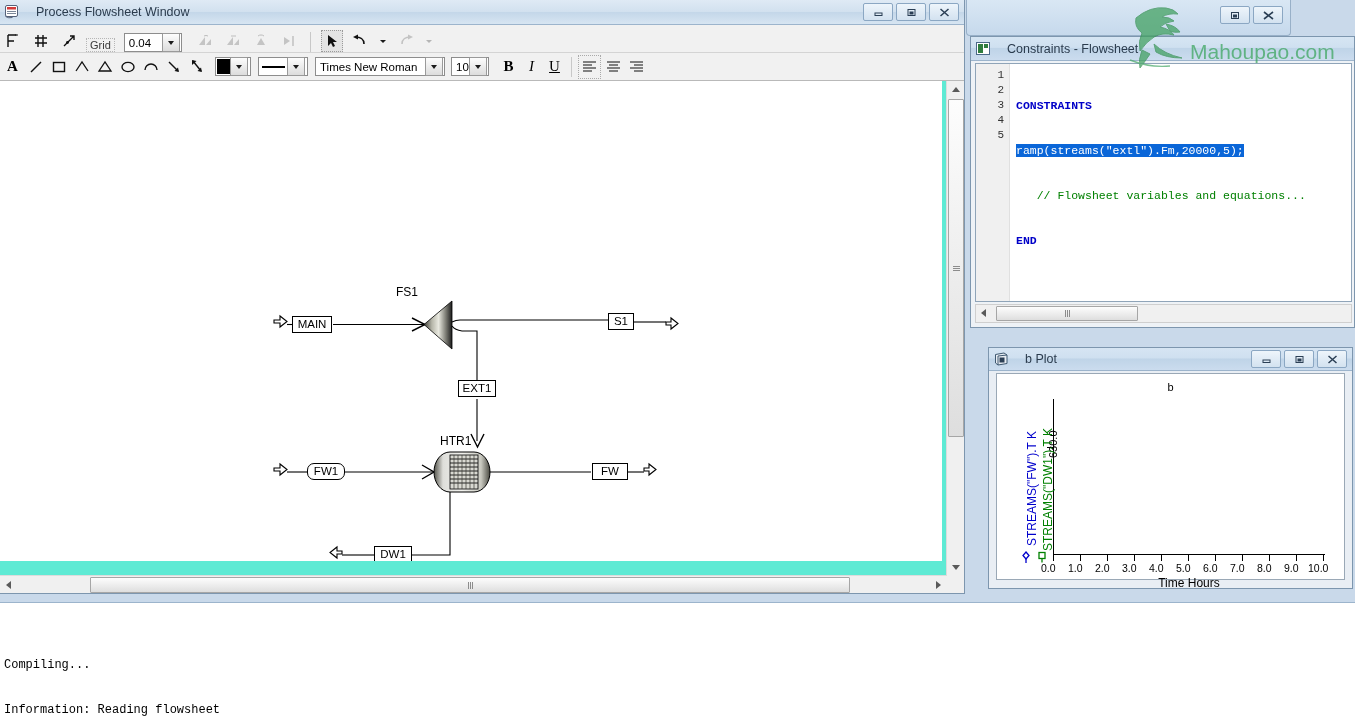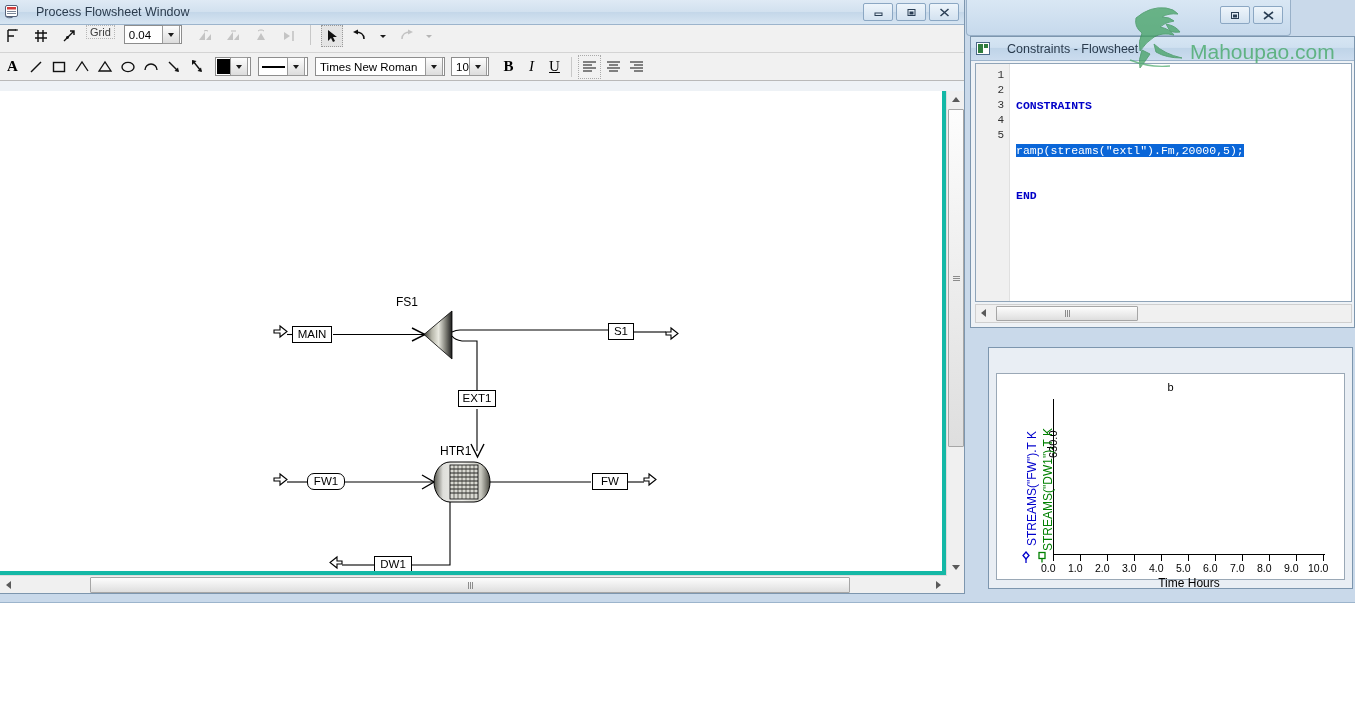--- a/index.html
+++ b/index.html
@@ -29,21 +29,21 @@
     font-size:10px;color:#33485e;line-height:1;
   }
   .wbtn svg{display:block;}
 
   
   #flowsheet-window{left:0;top:0;width:965px;height:594px;background:#eef2f6;
     border:1px solid #7d96ae;border-top:none;border-left:none;}
   #flowsheet-window .titlebar{background:linear-gradient(to bottom,#dfeaf5 0%,#d2e1ef 48%,#c4d7e9 52%,#d7e5f2 100%);}
   .toolbar{
     height:28px;background:#f1f1f1;border-bottom:1px solid #d4d4d4;
-    display:flex;align-items:flex-start;padding-left:2px;gap:6px;
+    display:flex;align-items:flex-end;padding-left:2px;gap:6px;
     box-sizing:border-box;
   }
   .tbtn{width:22px;height:22px;display:flex;align-items:center;justify-content:center;
         border:1px solid transparent;box-sizing:border-box;}
   .tbtn.sel{border:1px dotted #9a9a9a;background:#e4e4e4;}
   .tsep{width:1px;height:20px;background:#c8c8c8;margin:0 4px;}
   .gridlbl{font-size:11px;color:#3a3a3a;padding:0 3px;border:1px dotted #b6b6b6;}
   .combo{
     height:19px;border:1px solid #8d8d8d;background:#fff;display:flex;align-items:center;
     font-size:11.5px;box-sizing:border-box;
@@ -53,21 +53,21 @@
     width:16px;height:17px;margin:0 1px 0 0;
     background:linear-gradient(to bottom,#fdfdfd,#dcdcdc);
     border:1px solid #9a9a9a;border-radius:1px;
     display:flex;align-items:center;justify-content:center;
   }
   .caret{width:0;height:0;border-left:3.5px solid transparent;border-right:3.5px solid transparent;border-top:4px solid #1b1b1b;}
   .caret.sm{border-left-width:3px;border-right-width:3px;border-top-width:3.5px;}
   .fmt-row{height:28px;background:#f1f1f1;border-bottom:1px solid #b9b9b9;
            display:flex;align-items:center;padding-left:2px;gap:2px;box-sizing:border-box;}
   .fbtn{width:21px;height:22px;display:flex;align-items:center;justify-content:center;font-size:15px;color:#000;}
-  .canvas-area{position:absolute;left:0;top:81px;right:0;bottom:0;background:#14b8a6;margin-top:10px;}
+  .canvas-area{position:absolute;left:0;top:81px;right:0;bottom:0;background:#5eead4;}
   #flowsheet-canvas{position:absolute;left:0;top:0;width:942px;height:480px;background:#fff;overflow:hidden;}
   .lbl{
     position:absolute;font-family:"Liberation Sans",sans-serif;font-size:12px;
     color:#000;white-space:nowrap;
   }
   .blockbox{
     position:absolute;border:1px solid #000;background:#fff;
     font-size:11.5px;text-align:center;line-height:15px;height:17px;box-sizing:border-box;
   }
 
@@ -469,36 +469,65 @@
     <div class="gutter">
       <div>1</div>
       <div>2</div>
       <div>3</div>
       <div>4</div>
       <div>5</div>
     </div>
     <div class="code">
       <div class="kw">CONSTRAINTS</div>
       <div><span class="hl">ramp(streams("extl").Fm,20000,5);</span></div>
+      <div class="cm">   // Flowsheet variables and equations...</div>
       <div class="kw">END</div>
       <div></div>
     </div>
   </div>
 
   <div class="sb-h" style="left:4px;right:2px;bottom:4px;height:17px;border:1px solid #cfcfcf;">
     <div class="sb-arrow" style="left:0;top:0;width:15px;height:15px;">
         <i class="tri l"></i>
       </div>
     <div class="sb-thumb" style="left:20px;top:1px;width:140px;height:13px;">
         <i class="grip-h"></i>
       </div>
   </div>
 </div>
 
 <div class="win" id="plot-window">
+  <div class="titlebar">
+    <span class="sysicon">
+      <svg width="15" height="14" viewBox="0 0 15 14">
+          <path d="M1.5 2.5 L10 1 L13 3 L13 11.5 L4 13 L1.5 11 Z" fill="#e8edf3" stroke="#3e5870"></path>
+          <path d="M4 13 L4 4 L13 3" fill="none" stroke="#3e5870"></path>
+          <rect x="5.5" y="5.5" width="5" height="5" fill="#2b3f55"></rect>
+        </svg>
+    </span>
+    <span class="t-text">b Plot</span>
+    <div class="wbtns">
+      <div class="wbtn">
+        <svg width="11" height="9" viewBox="0 0 11 9">
+            <rect x="2" y="5" width="7" height="2.5" fill="none" stroke="#2b3f55"></rect>
+          </svg>
+      </div>
+      <div class="wbtn">
+        <svg width="11" height="9" viewBox="0 0 11 9">
+            <rect x="2" y="1.5" width="7" height="6" fill="none" stroke="#2b3f55"></rect>
+            <rect x="3.5" y="3.5" width="4" height="3" fill="#2b3f55"></rect>
+          </svg>
+      </div>
+      <div class="wbtn">
+        <svg width="11" height="9" viewBox="0 0 11 9">
+            <path d="M1.5 1 L9.5 8 M9.5 1 L1.5 8" stroke="#2b3f55" stroke-width="1.5" fill="none"></path>
+          </svg>
+      </div>
+    </div>
+  </div>
 
   <div class="plot-canvas">
 
     <div class="plot-txt" style="left:0;right:0;top:7px;text-align:center;font-size:11px;">b</div>
 
     <div class="axis-line" style="left:56px;top:25px;width:1.4px;height:155px;"></div>
     <div class="axis-line" style="left:56px;top:180px;width:272px;height:1.4px;"></div>
 
     <div class="tick" style="left:50px;top:73px;width:6px;height:1.4px;"></div>
     <div class="vert-txt" style="left:50px;top:84px;color:#000;font-size:11px;font-family:'Liberation Sans',sans-serif;">630.0</div>
@@ -538,20 +567,27 @@
     <div class="plot-txt" style="left:233px;top:188px;">7.0</div>
     <div class="plot-txt" style="left:260px;top:188px;">8.0</div>
     <div class="plot-txt" style="left:287px;top:188px;">9.0</div>
     <div class="plot-txt" style="left:311px;top:188px;">10.0</div>
 
     <div class="plot-txt" style="left:56px;width:272px;top:202px;text-align:center;font-size:12px;">Time Hours</div>
   </div>
 </div>
 
 <div class="win" id="messages-window">
+  <div class="msg-body">
+    <div>Compiling...</div>
+    <div>Information: Reading flowsheet</div>
+    
+    
+    
+  </div>
 </div>
 
 <div id="watermark">
   <svg width="120" height="72" viewBox="0 0 120 72" style="position:absolute;left:-4px;top:2px;">
     <g fill="#3fa05e" stroke="#2f8c4c" stroke-width="1">
       <path d="M12 18 q14 -12 30 -10 q8 1 12 6 q-10 -1 -16 3 q8 0 12 4 q-9 1 -14 6 q10 2 14 8 q-12 -3 -20 2 q-8 5 -14 14 q-2 -10 2 -18 q-8 -6 -6 -15 z"></path>
       <path d="M42 24 q10 2 14 8 q-6 1 -10 -1 z"></path>
       <path d="M30 44 q10 10 28 14 q-16 0 -26 -6 z"></path>
       <path d="M18 50 q-4 10 -2 18 q6 -8 10 -14 z"></path>
     </g>

